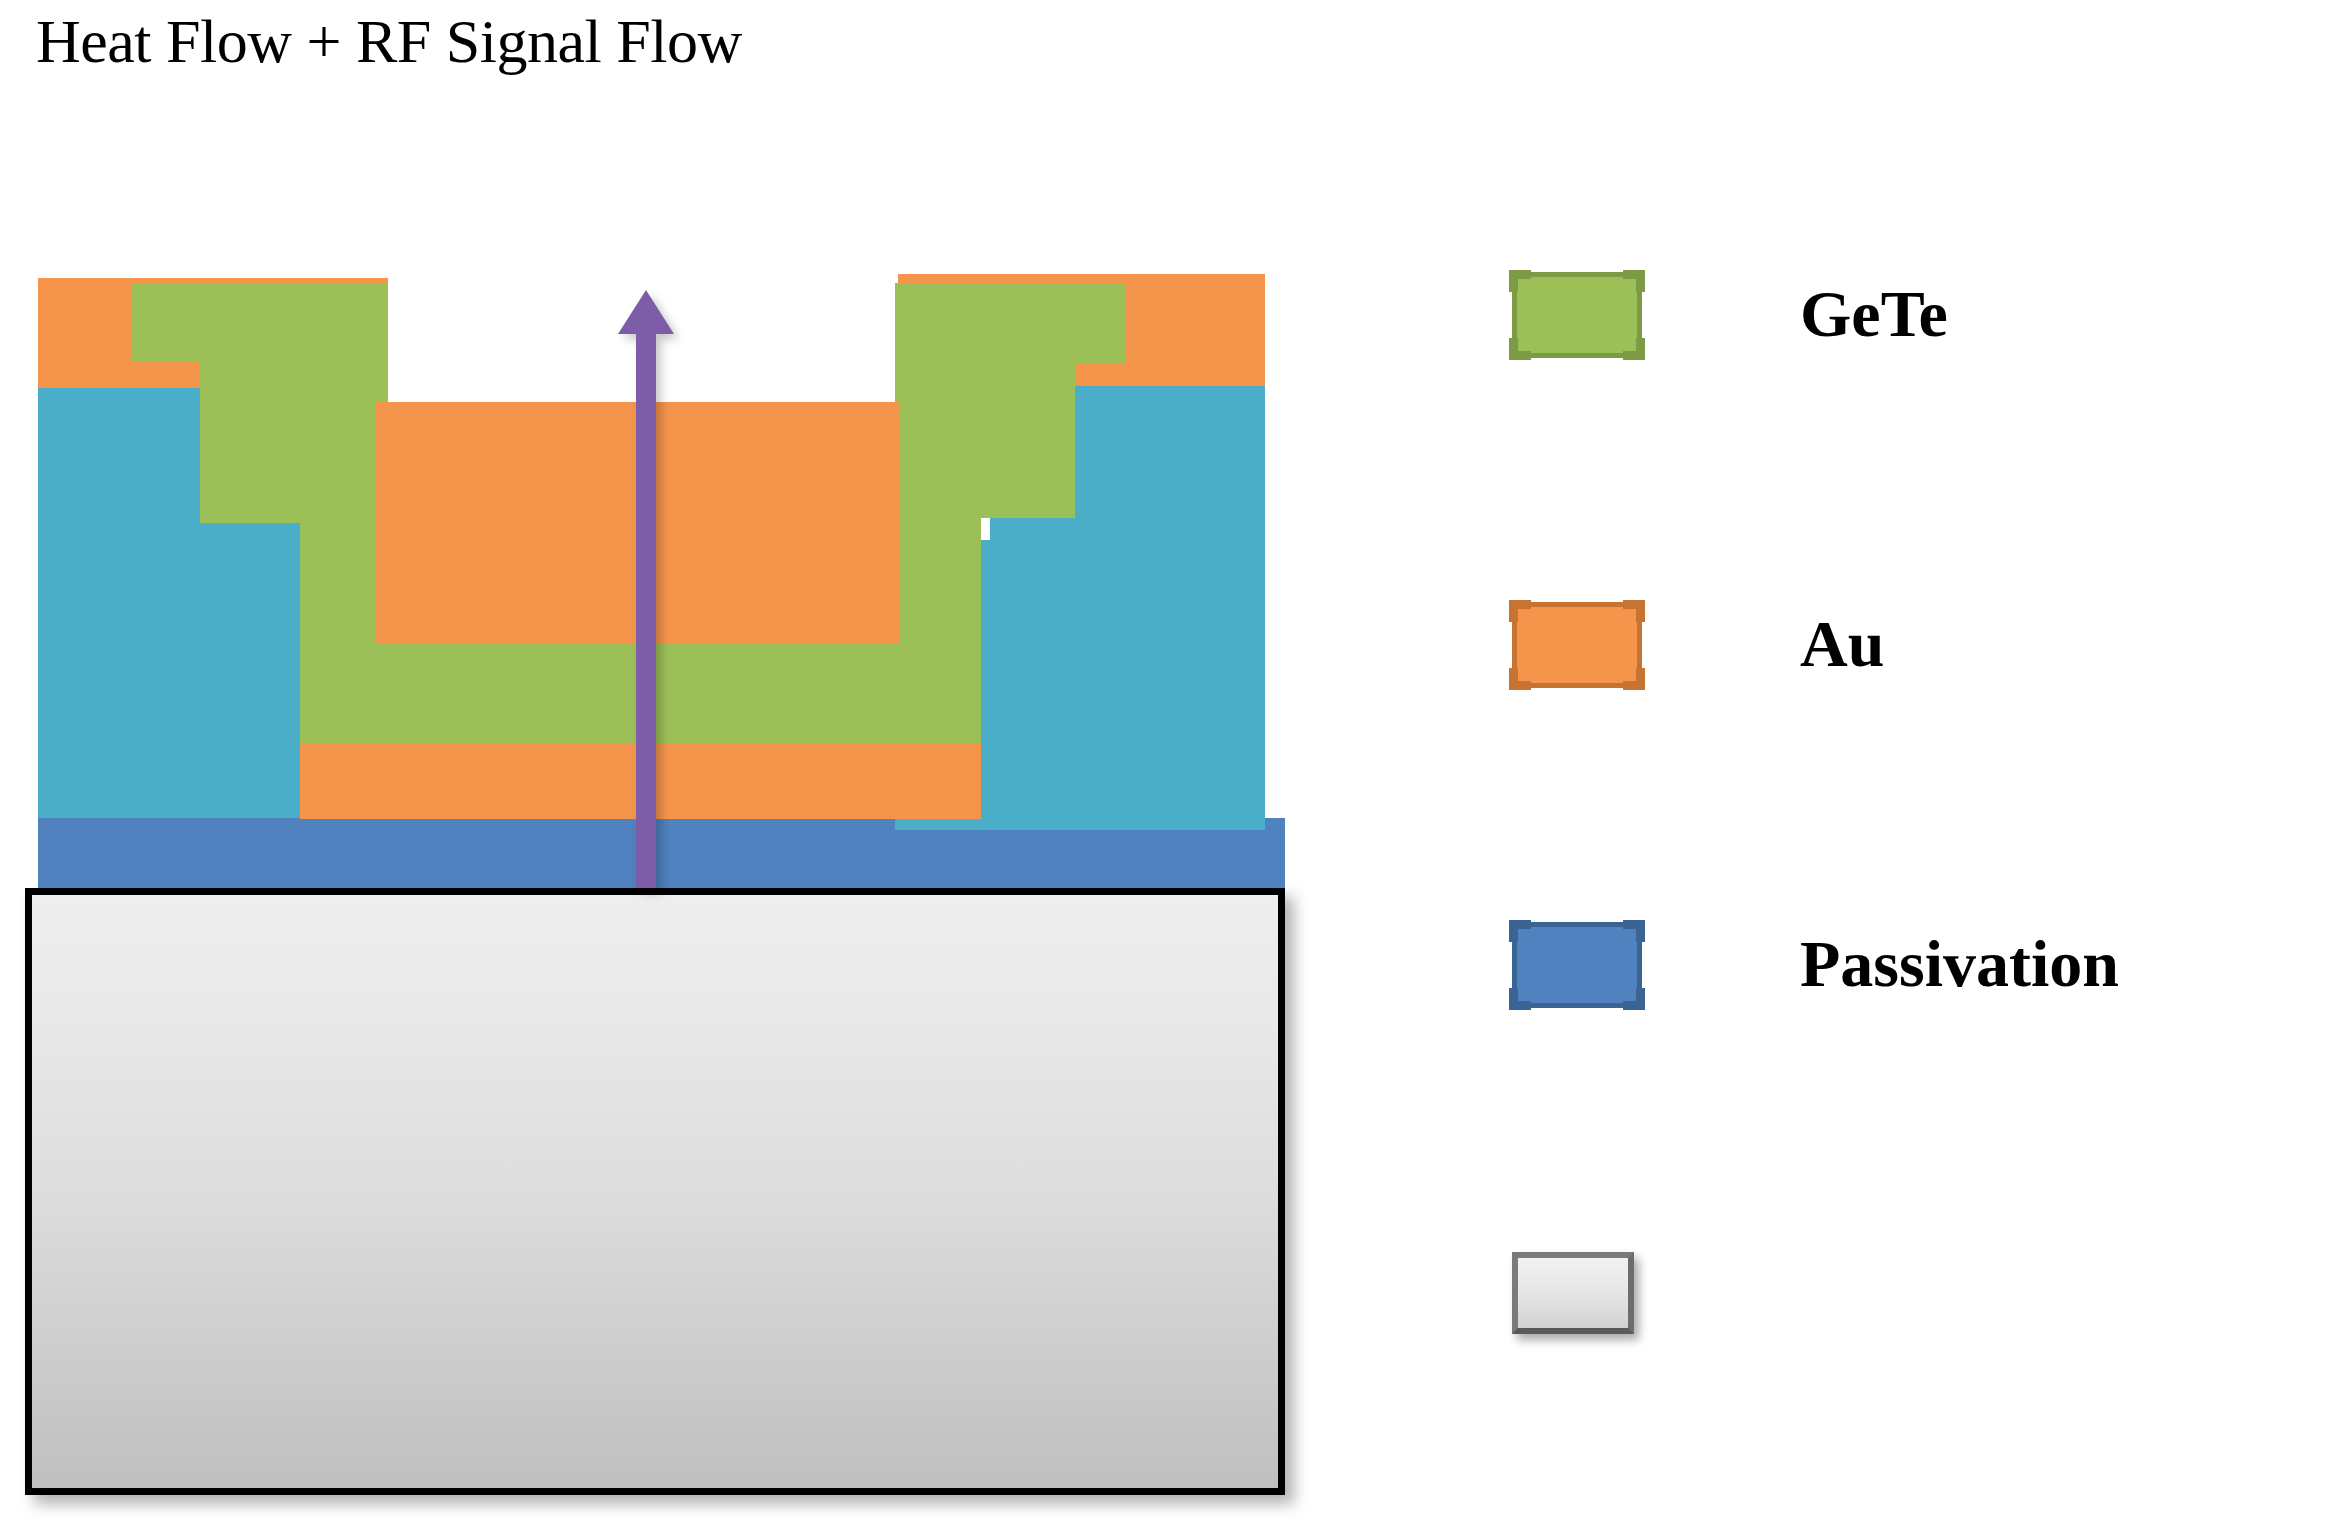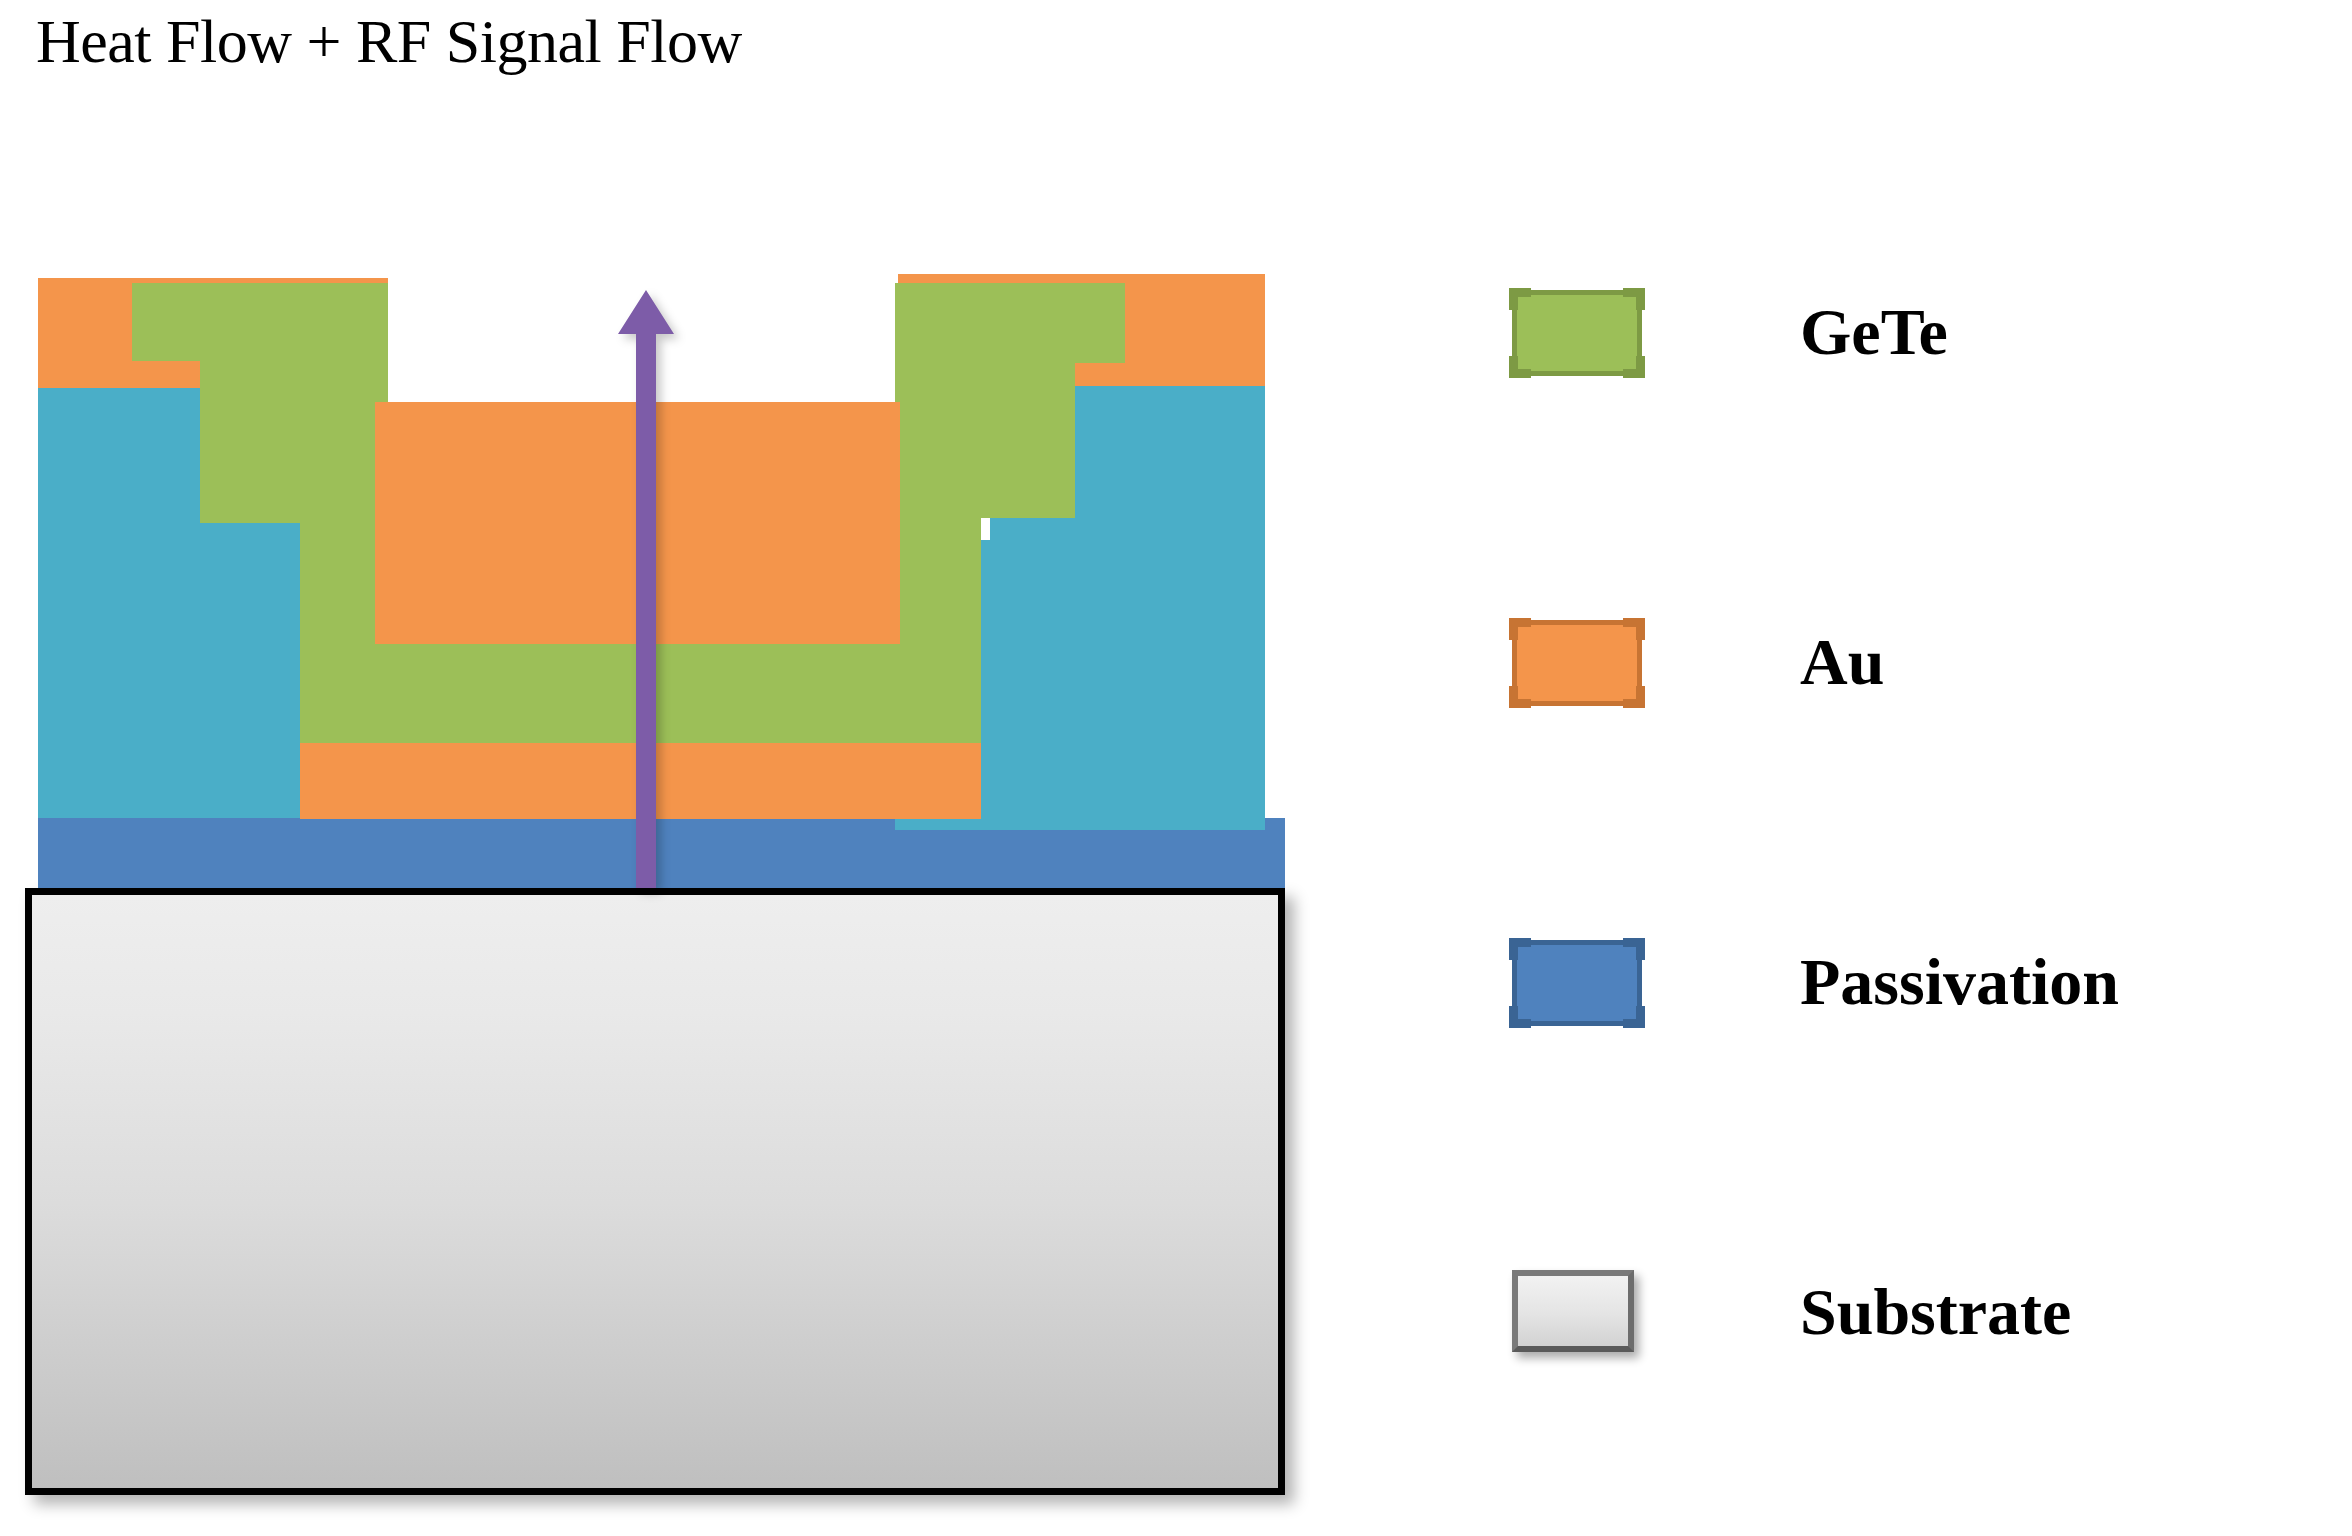--- a/index.html
+++ b/index.html
@@ -75,21 +75,21 @@
     top: 288px;
     width: 60px;
     height: 600px;
     filter: drop-shadow(5px 5px 5px rgba(0,0,0,0.22));
   }
 
   
   #legend {
     position: absolute;
     left: 1500px;
-    top: 268px;
+    top: 250px;
     width: 852px;
     height: 1200px;
     text-align: right;
   }
   .legend-row {
     position: absolute;
     left: 0;
     width: 852px;
     height: 130px;
   }
@@ -218,18 +218,17 @@
         <div class="nub h" style="left:-8px; bottom:-7px; background:#c77433;"></div>
         <div class="nub" style="left:-8px; bottom:-7px; background:#c77433;"></div>
         <div class="nub h" style="right:-8px; bottom:-7px; background:#c77433;"></div>
         <div class="nub" style="right:-8px; bottom:-7px; background:#c77433;"></div>
       </div>
       <div class="legend-label">Au</div>
     </div>
 
     <div class="legend-row" style="top:980px;">
       <div class="legend-swatch substrate-swatch"></div>
-      <div class="legend-label">Substrate</div>
     </div>
 
   </div>
 
 </div>
 
 </body></html>

